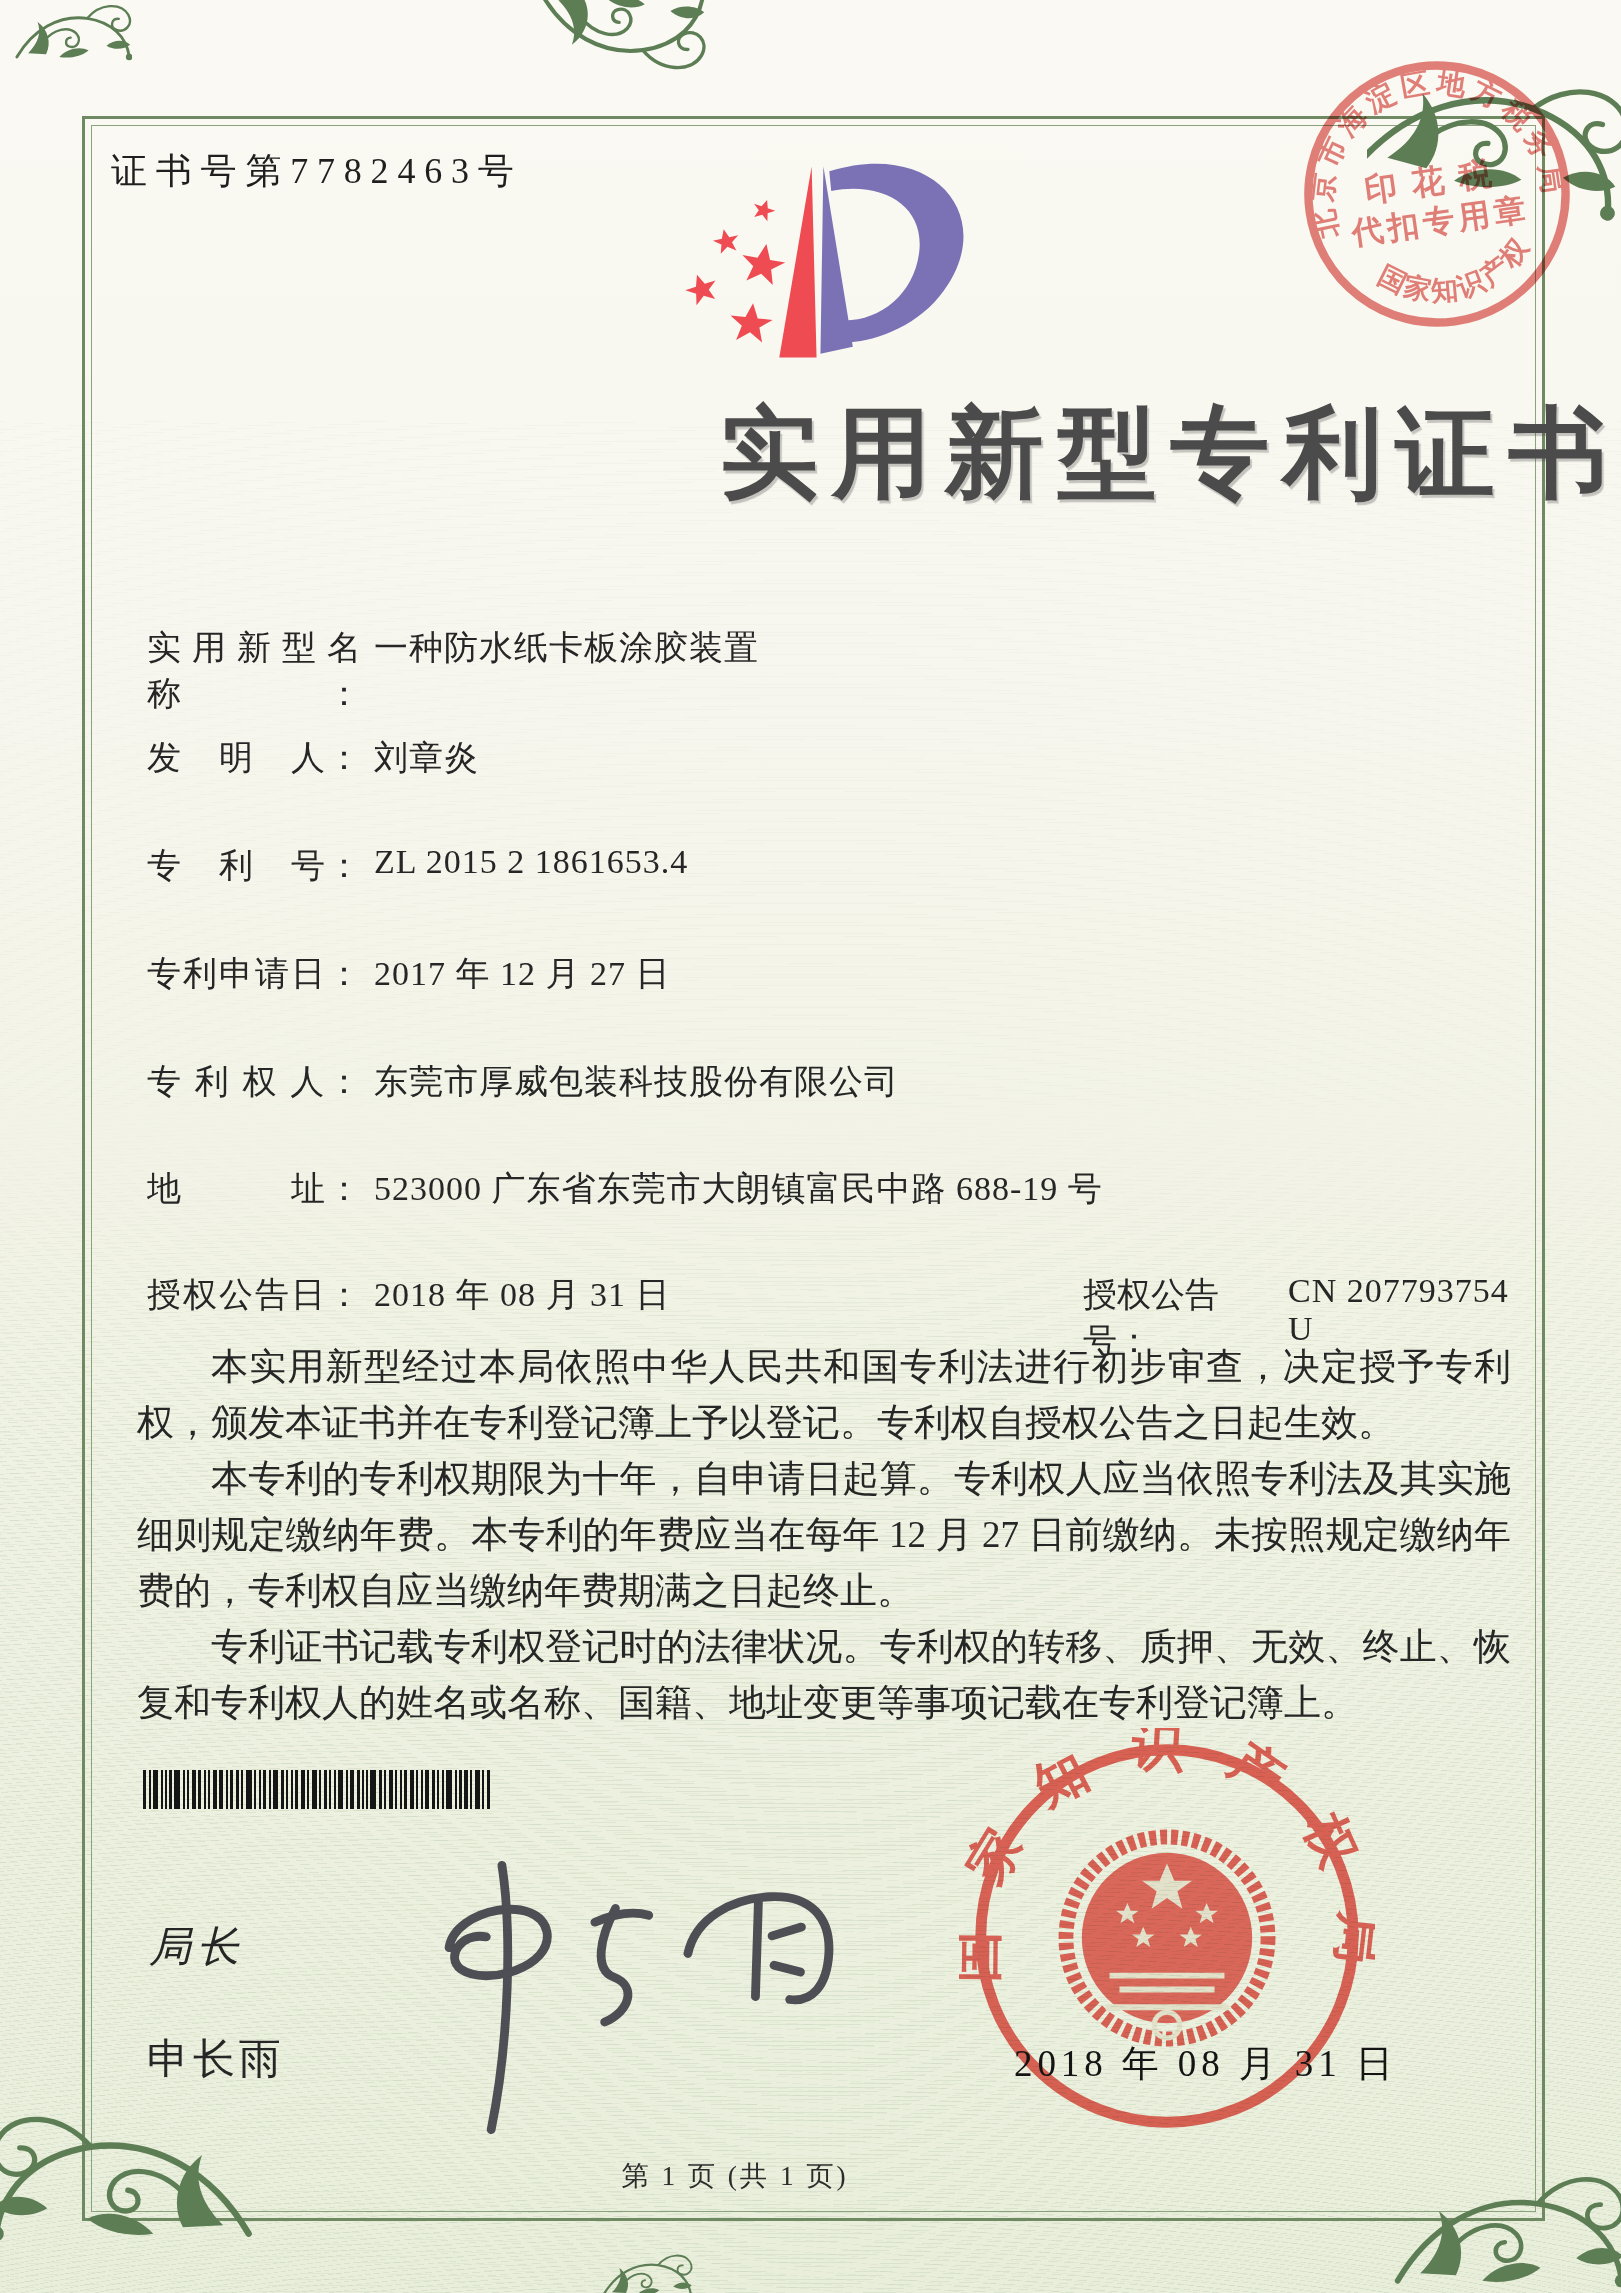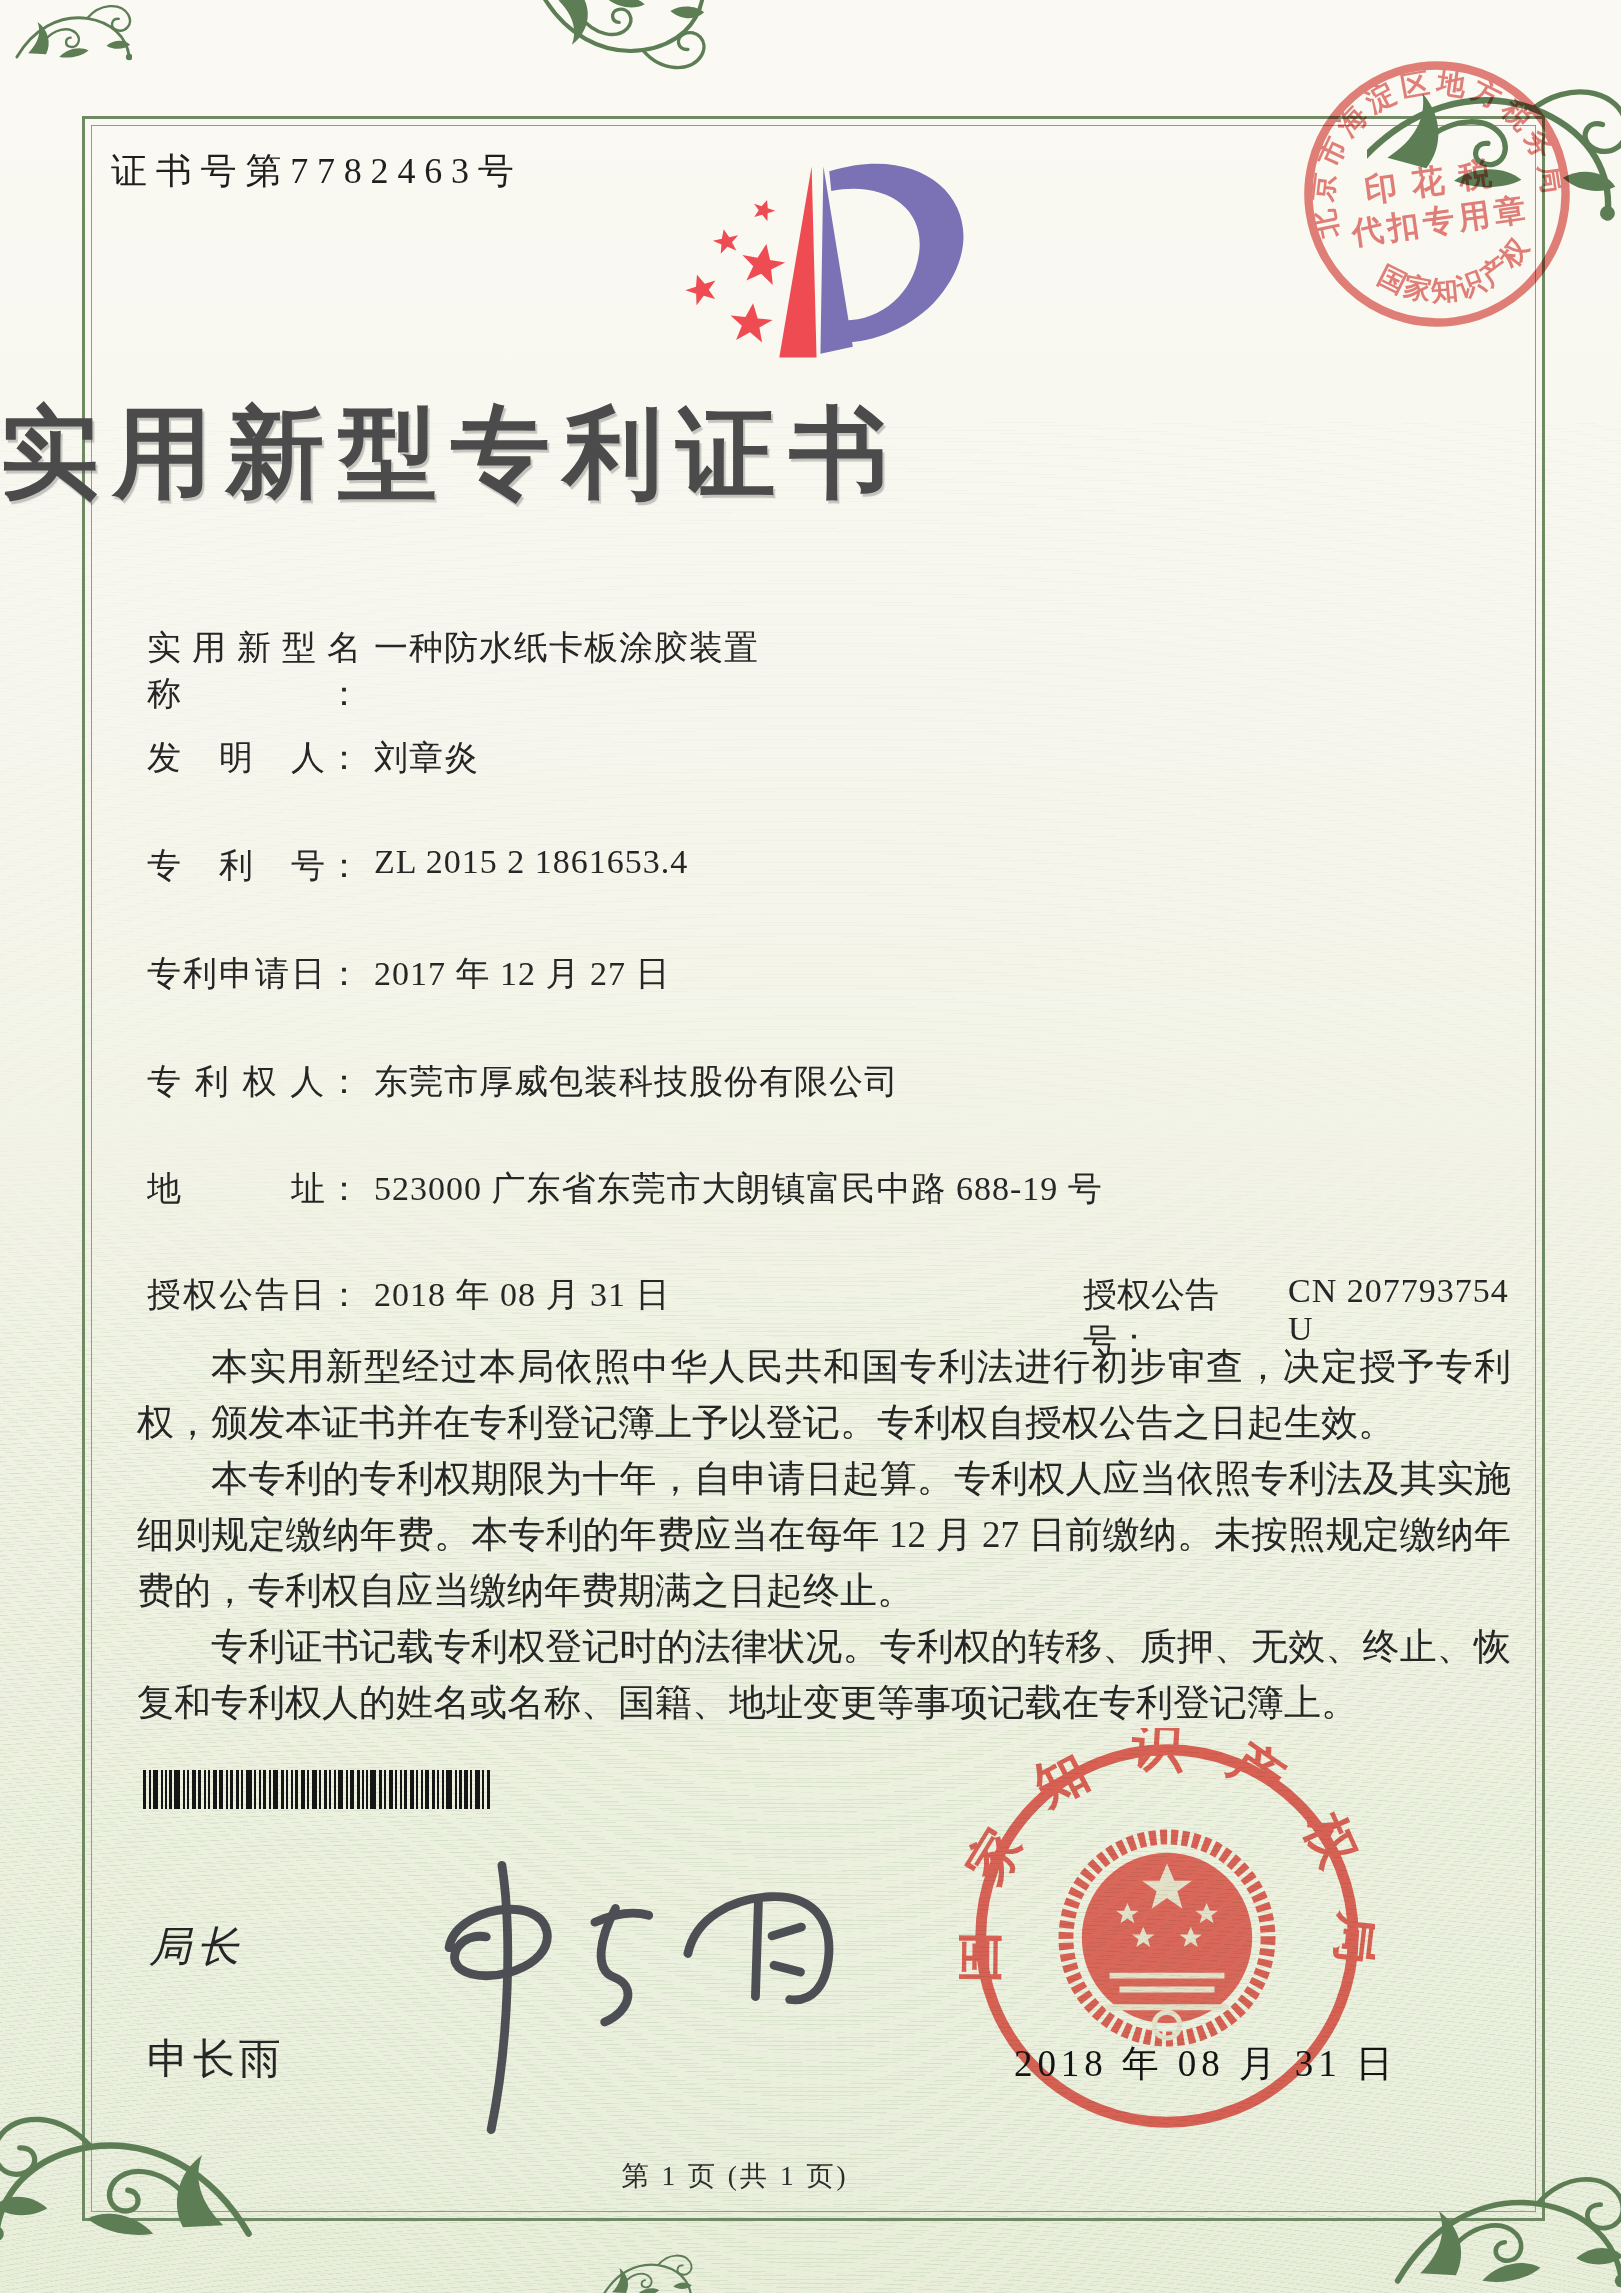--- a/index.html
+++ b/index.html
@@ -19,21 +19,21 @@
   .waves-top{position:absolute;left:0;right:0;top:421px;height:686px;pointer-events:none;opacity:.45;
     background:repeating-radial-gradient(170% 70% at 50% 190%, rgba(130,160,120,.10) 0 2px, rgba(0,0,0,0) 2px 15.7px);}
   
   .frame{position:absolute;left:82px;right:76px;top:116px;bottom:73px;border:3.9px solid #6f8a63;pointer-events:none;}
   .frame-inner{position:absolute;inset:5.9px;border:1px solid #8aa37e;}
   
   .orn{position:absolute;pointer-events:none;color:#5d7d55;}
   
   .cert-no{position:absolute;left:111px;top:147px;font-size:36px;letter-spacing:8.8px;color:#1f1f1f;}
   .logo{position:absolute;left:647px;top:135px;}
-  .title{position:absolute;left:0;right:0;top:388px;text-align:left;font-size:99px;font-weight:700;
+  .title{position:absolute;left:0;right:0;top:388px;text-align:right;font-size:99px;font-weight:700;
     color:#4b4b4b;letter-spacing:13.7px;text-shadow:2px 2.9px 1px rgba(60,60,60,.28);}
   
   .frow{position:absolute;left:147px;right:88px;font-size:34px;display:flex;align-items:flex-start;}
   .flabel{display:inline-block;width:214px;text-align:justify;text-align-last:justify;flex:0 0 214px;}
   .fvalue{margin-left:13px;letter-spacing:1px;}
   .grant-right{position:absolute;left:936px;top:0;display:flex;font-size:34px;}
   
   .body-text{position:absolute;left:137px;right:110px;top:1339px;font-size:37px;line-height:56px;text-align:justify;}
   .body-text p{margin:0;text-indent:2em;}
   

